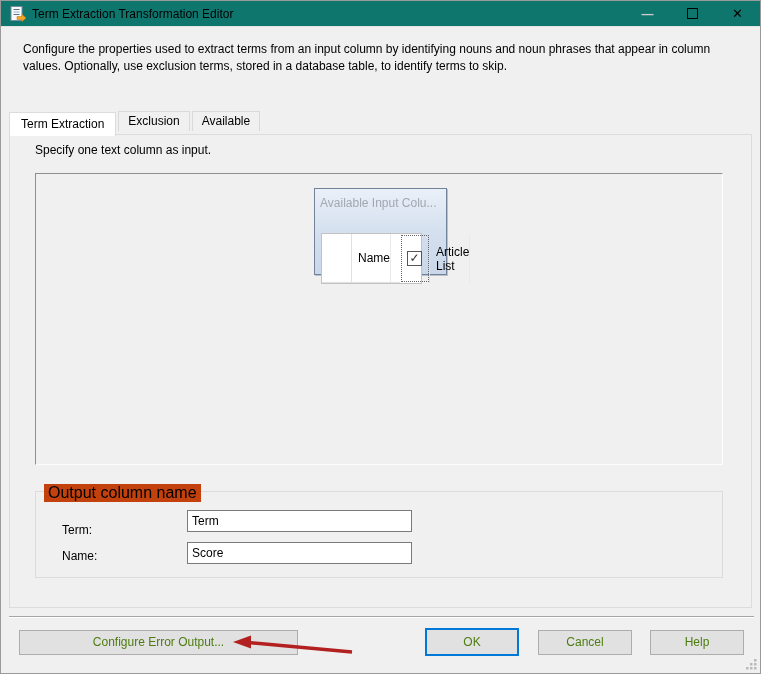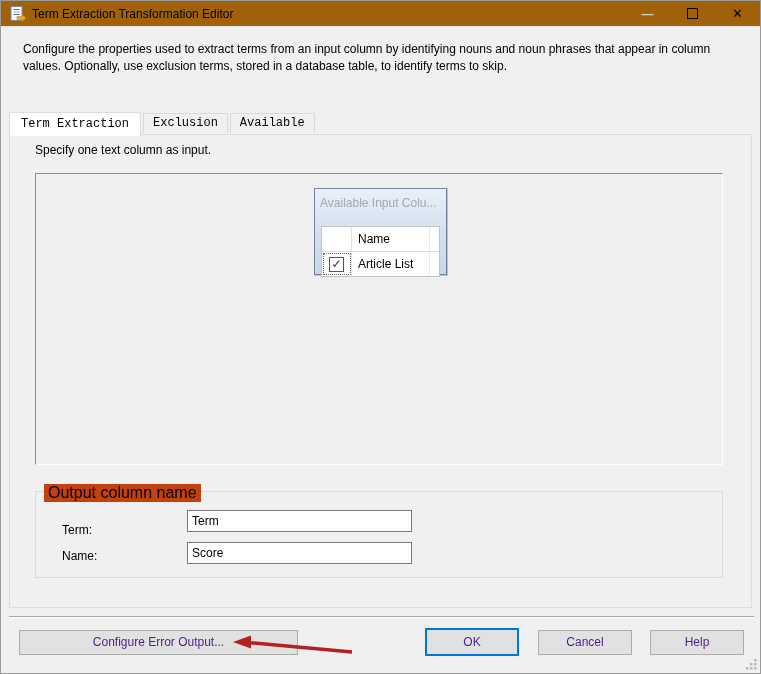--- a/index.html
+++ b/index.html
@@ -7,38 +7,38 @@
   body { font-family: "Liberation Sans", sans-serif; font-size: 12px; color: #000; }
 
   .window {
     position: relative; width: 761px; height: 674px;
     background: #f0f0f0; border: 1px solid #9a9a9a; overflow: hidden;
   }
 
   
   .titlebar {
     position: absolute; left: 0; top: 0; width: 759px; height: 26px;
-    background: #a16207; border-bottom: 1px solid #e4e4e4;
+    background: #0f766e; border-bottom: 1px solid #e4e4e4;
   }
   .title-icon { position: absolute; left: 8px; top: 5px; width: 17px; height: 17px; }
   .title-text { position: absolute; left: 31px; top: 6px; font-size: 12px; white-space: nowrap; }
   .win-btn { position: absolute; top: 0; width: 45px; height: 26px; text-align: center; line-height: 26px; font-size: 12px; }
   .btn-min  { right: 90px; color: #cccccc; font-weight: bold; }
   .btn-max  { right: 45px; }
   .max-glyph { display: inline-block; width: 11px; height: 11px; border: 1px solid #000; vertical-align: middle; margin-top: -2px; }
   .btn-close { right: 0; color: #000; font-size: 13px; }
 
   
   .desc {
     position: absolute; left: 22px; top: 40px; width: 722px;
     line-height: 17px; font-size: 12px;
   }
 
   
-  .tabstrip { position: absolute; left: 8px; top: 110px; height: 24px; display: flex; align-items: center; z-index: 3; font-family: Liberation Mono, monospace; }
+  .tabstrip { position: absolute; left: 8px; top: 110px; height: 24px; display: flex; align-items: flex-start; z-index: 3; }
   .tab {
     background: #f0f0f0; border: 1px solid #d9d9d9; border-bottom: none;
     height: 20px; line-height: 19px; padding: 0 9px; margin-right: 2px; font-size: 12px;
   }
   .tab.active {
     background: #ffffff; border-color: #dcdcdc; height: 24px; line-height: 23px;
     padding: 0 11px; position: relative; top: 1px;
   }
   .tabpage {
     position: absolute; left: 8px; top: 133px; width: 743px; height: 474px;
@@ -59,22 +59,22 @@
   .avail-panel {
     position: absolute; left: 313px; top: 187px; width: 133px; height: 87px;
     background: linear-gradient(180deg, #e9f0f8 0%, #d3dfee 55%, #c9d7e9 100%);
     border: 1px solid #73829b; box-shadow: 1px 1px 0 rgba(90,105,130,0.35); z-index: 4;
   }
   .avail-title {
     position: absolute; left: 5px; top: 7px; width: 123px;
     color: #a2a8b0; font-size: 12px; white-space: nowrap; overflow: hidden;
   }
   .avail-table {
-    position: absolute; left: 6px; top: 37px; width: 119px; height: 51px;
-    background: #ffffff; border: 1px solid #c2c2c2; display: flex; flex-direction: column;
+    position: absolute; left: 6px; top: 44px; width: 101px; height: 51px;
+    background: #ffffff; border: 1px solid #c2c2c2; display: flex; flex-direction: row;
   }
   .tbl-row { display: flex; flex: 1; }
   .tbl-row.header { border-bottom: 1px solid #e0e0e0; }
   .cell-check { width: 30px; border-right: 1px solid #e0e0e0; display: flex; align-items: center; justify-content: center; }
   .cell-check.focused { outline: 1px dotted #666; outline-offset: -2px; }
   .cell-name { flex: 1; padding-left: 6px; display: flex; align-items: center; font-size: 12px; border-right: 1px solid #e9e9e9; }
   .cell-pad { width: 9px; }
   .checkbox {
     width: 15px; height: 15px; background: #fff; border: 1px solid #555;
     font-size: 12px; line-height: 13px; text-align: center; color: #333;
@@ -98,21 +98,21 @@
   .lbl-score { left: 26px; top: 57px; }
   .tb-score  { left: 151px; top: 50px; }
 
   
   .separator {
     position: absolute; left: 8px; top: 615px; width: 745px; height: 2px;
     border-top: 1px solid #a5a5a5; border-bottom: 1px solid #ffffff;
   }
   .btn {
     position: absolute; background: #e1e1e1; border: 1px solid #adadad;
-    font-family: "Liberation Sans", sans-serif; font-size: 12px; text-align: center; color: #4c1d95;
+    font-family: "Liberation Sans", sans-serif; font-size: 12px; text-align: center; color: #4d7c0f;
   }
   .btn-config { left: 18px; top: 629px; width: 279px; height: 25px; line-height: 23px; }
   .btn-ok     { left: 424px; top: 627px; width: 94px; height: 28px; line-height: 24px; border: 2px solid #0078d7; }
   .btn-cancel { left: 537px; top: 629px; width: 94px; height: 25px; line-height: 23px; }
   .btn-help   { left: 649px; top: 629px; width: 94px; height: 25px; line-height: 23px; }
 
   .arrow-svg { position: absolute; left: 225px; top: 630px; z-index: 5; pointer-events: none; }
   .grip-svg { position: absolute; right: 3px; bottom: 3px; }
 </style>
 </head>

